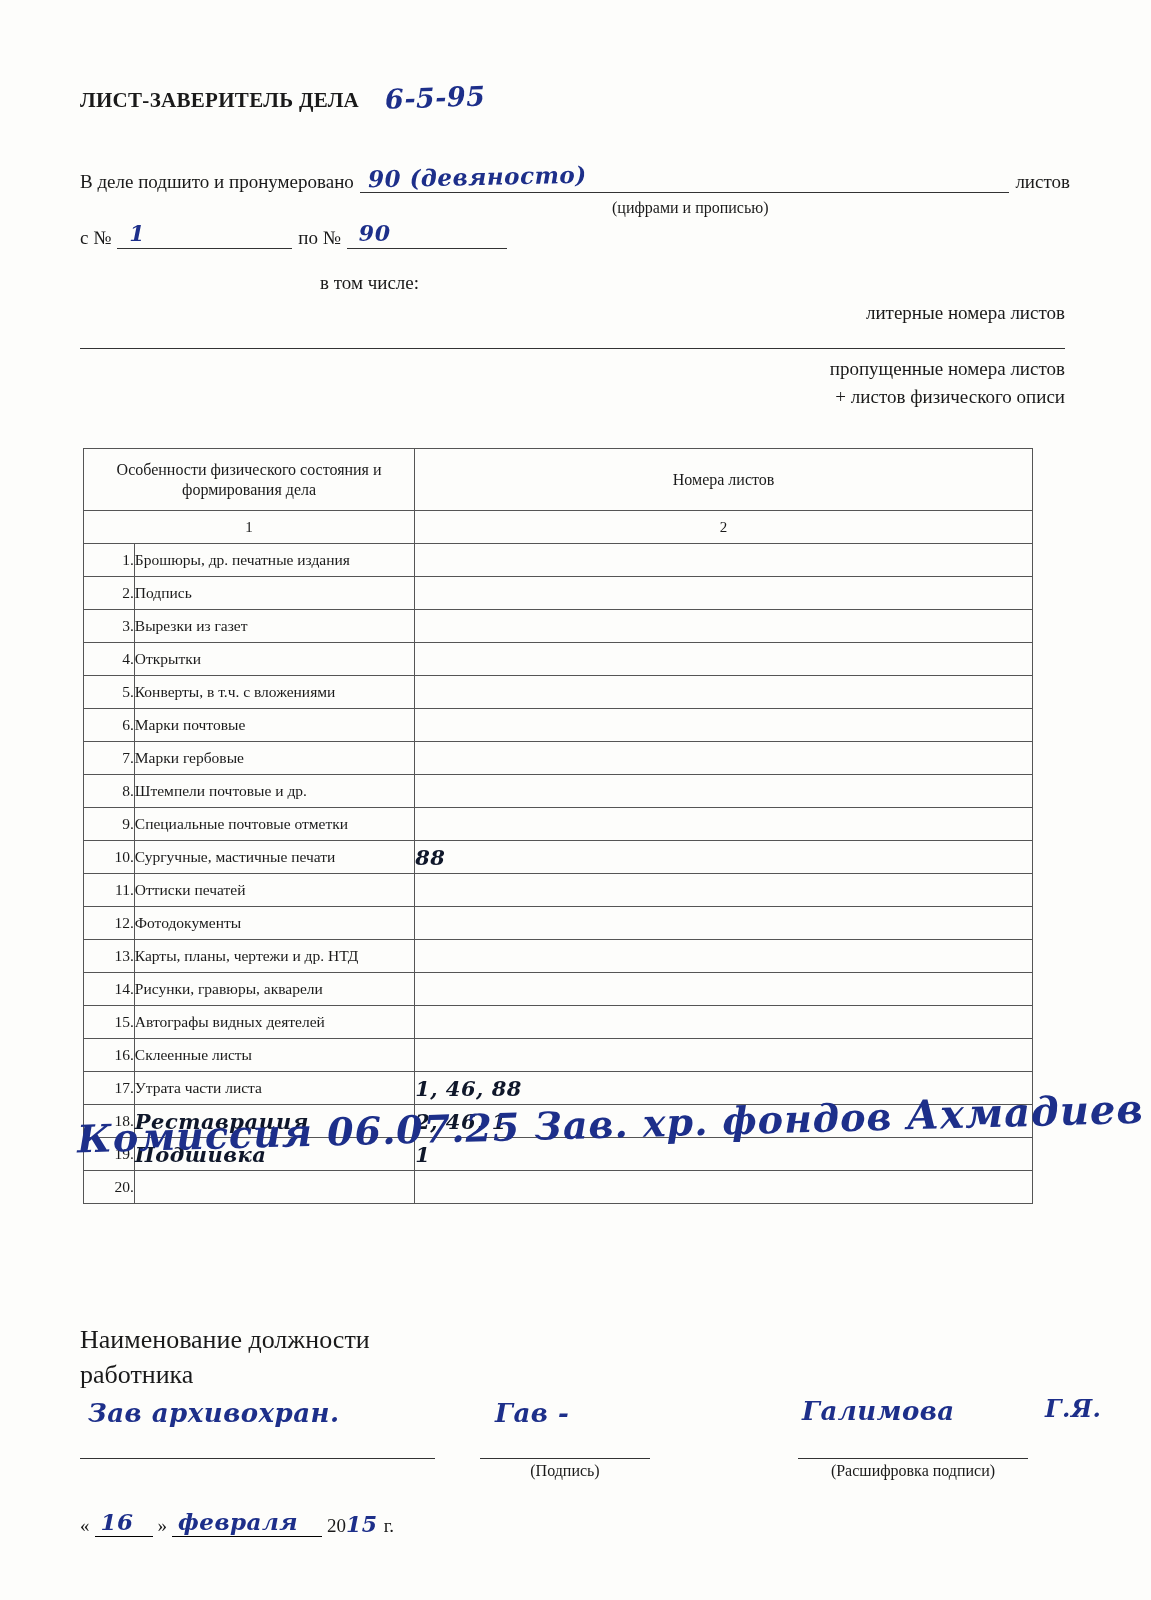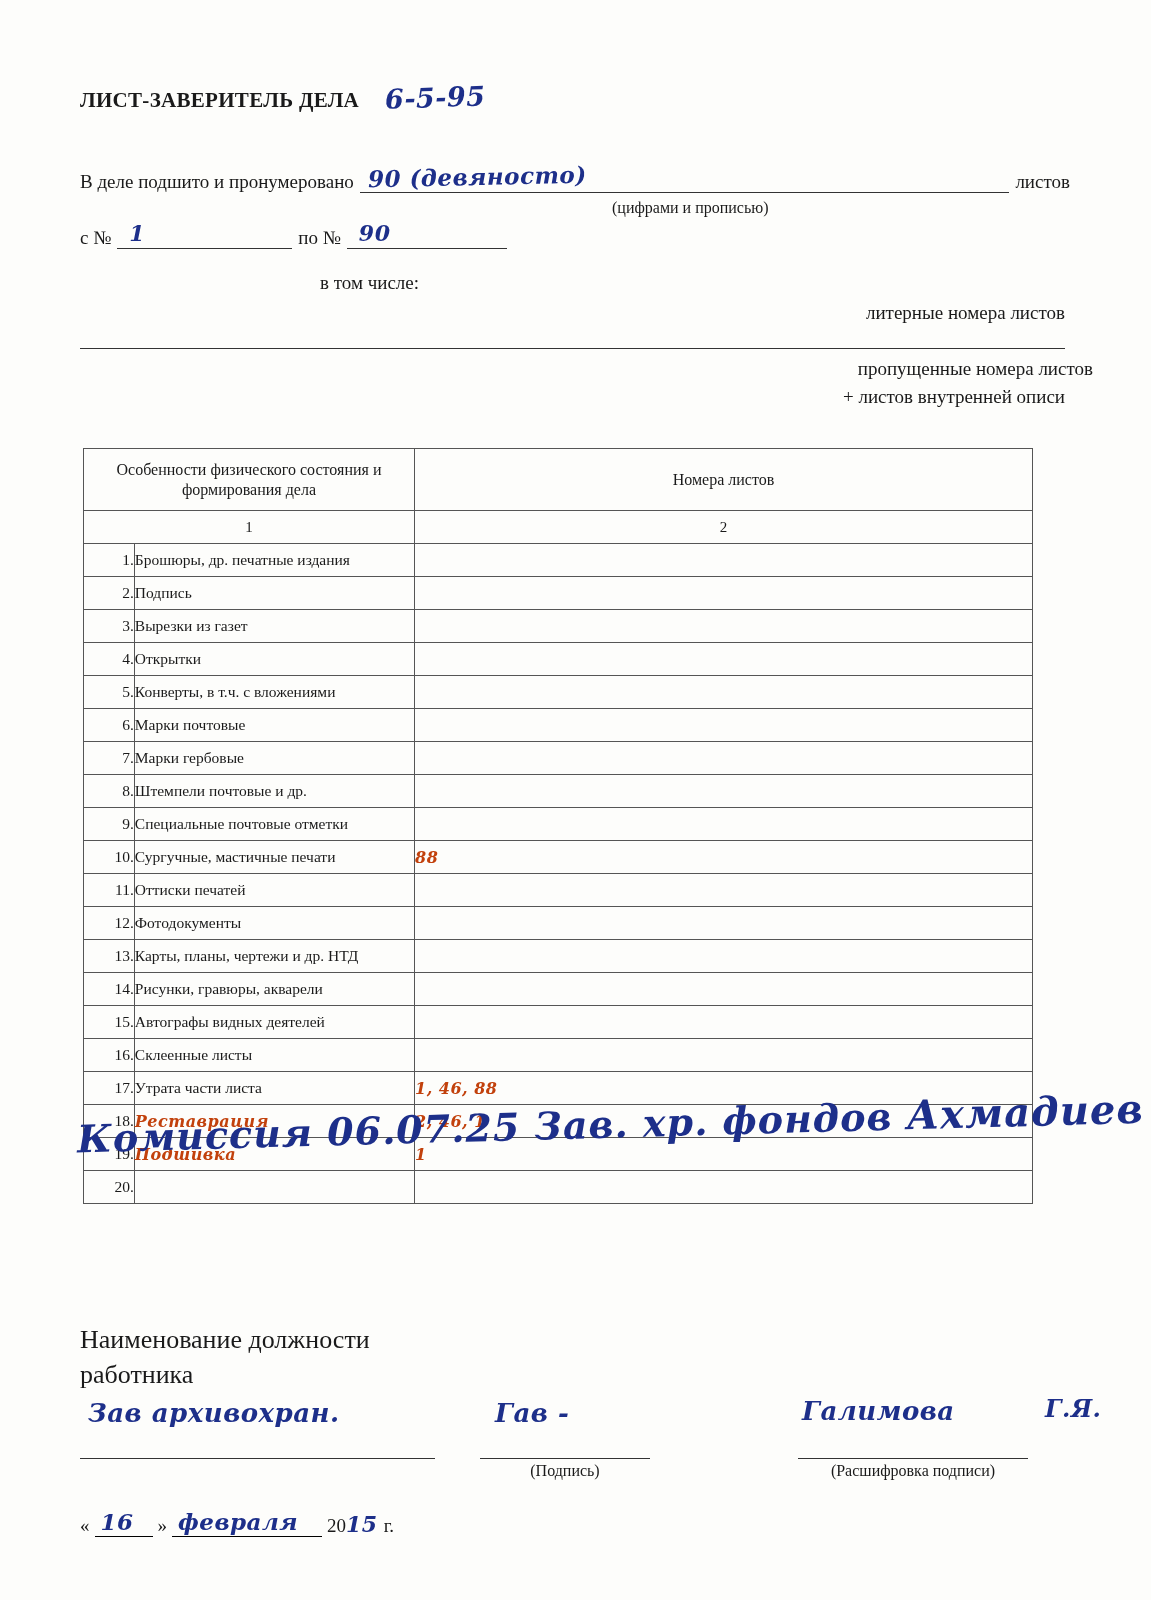--- a/index.html
+++ b/index.html
@@ -121,21 +121,21 @@
     flex-direction: column;
   }
   .lblrow .rule {
     flex: 1;
     border-bottom: 1px solid #333;
     height: 22px;
     margin-left: 8px;
   }
   .r1 { top: 302px; }
   .r2 { top: 337px; }
-  .r3 { top: 355px; margin-left: 28px; }
+  .r3 { top: 355px; }
   .r4 { top: 382px; }
   .bare-rule {
     position: absolute;
     left: 80px;
     width: 985px;
     border-bottom: 1px solid #333;
   }
 
   
   .tbl {
@@ -170,22 +170,22 @@
   }
   .col-val {
     width: 620px;
     padding-left: 14px;
     vertical-align: middle;
     position: relative;
   }
   .tbl tr { height: 33px; }
   .numrow td { text-align: center; font-size: 15px; height: 26px; }
   .tbl .hw {
-    font-size: 16px;
-    color: #c2410c;
+    font-size: 21px;
+    color: #0f172a;
   }
   .two-line { line-height: 1.2; padding-top: 3px; padding-bottom: 3px; }
 
   
   .name-hw {
     font-size: 21px;
   }
 
   
   .scrawl {
@@ -302,21 +302,21 @@
     <span class="rule"></span>
   </div>
   <div class="bare-rule r2" style="top:348px"></div>
 
   <div class="lblrow r3" style="top:358px">
     <span>пропущенные номера листов</span>
     <span class="rule"></span>
   </div>
 
   <div class="lblrow r4" style="top:386px">
-    <span>+ листов внутренней описи</span>
+    <span>+ листов физического описи</span>
     <span class="rule"></span>
   </div>
 
   <table class="tbl">
     <thead>
       <tr style="height:62px">
         <th class="hdr-left" colspan="2">Особенности физического состояния и формирования дела</th>
         <th class="hdr-right">Номера листов</th>
       </tr>
       <tr class="numrow">

